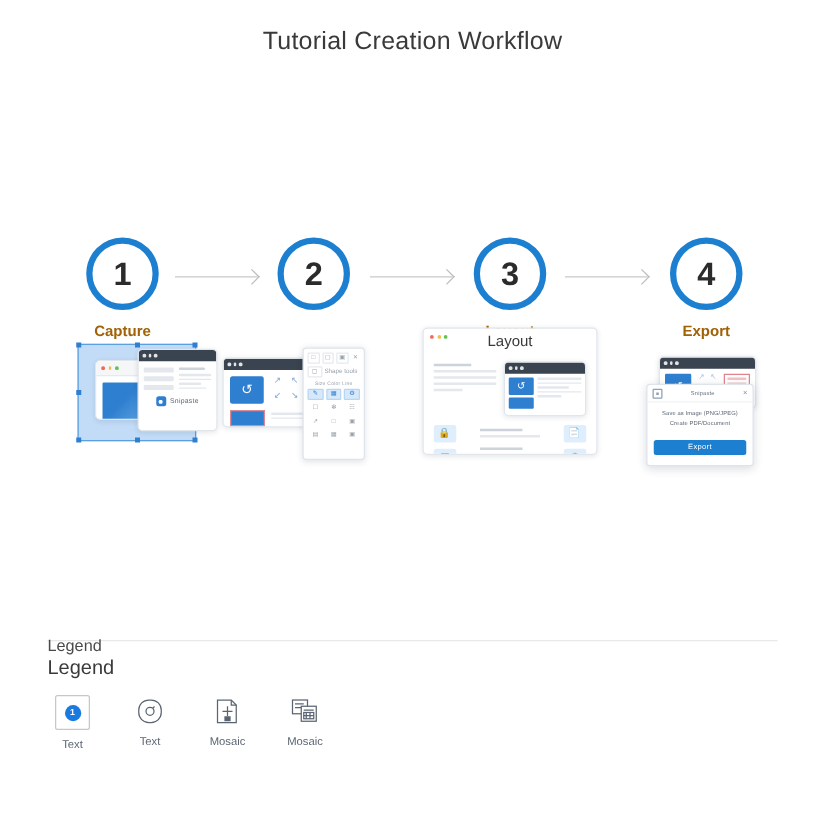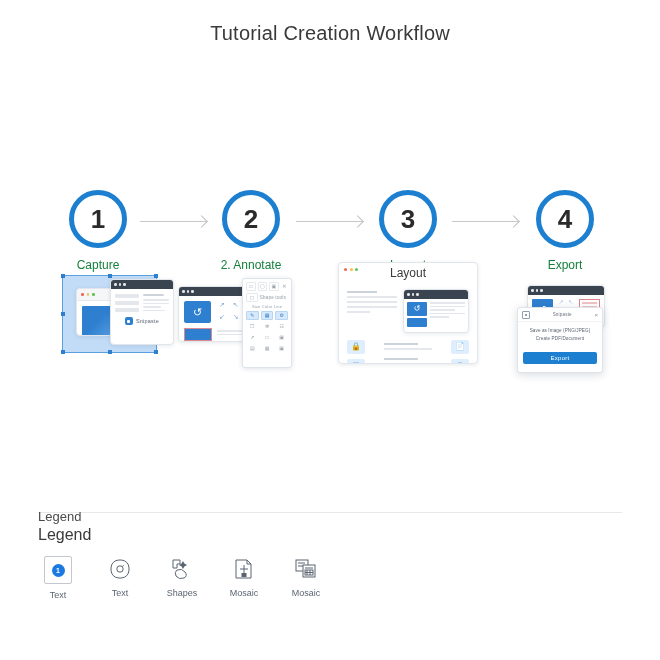--- a/index.html
+++ b/index.html
@@ -59,22 +59,22 @@
     align-items: center;
     justify-content: center;
     font-size: 26px;
     font-weight: 700;
     color: #2b2b2b;
     background: #ffffff;
   }
   .step-label {
     margin-top: 10px;
     font-size: 12px;
-    color: #15803d;
-    font-weight: 400;
+    color: #a16207;
+    font-weight: 700;
   }
 
   
   .arrow {
     position: absolute;
     top: 26px;
     height: 12px;
   }
   .arrow .line {
     position: absolute;
@@ -369,21 +369,20 @@
               </span>
             <span class="cap-brand-text">Snipaste</span>
           </div>
         </div>
       </div>
     </div>
   </div>
 
   <div class="step step-2">
     <div class="circle">2</div>
-    <div class="step-label">2. Annotate</div>
 
     <div class="ann-wrap">
       <div class="mini-window ann-window">
         <div class="titlebar-dark">
           <span class="dot"></span>
           <span class="dot"></span>
           <span class="dot"></span>
         </div>
         <div class="ann-body">
           <div class="ann-thumb">
@@ -573,30 +572,20 @@
       <div class="legend-icon">
         <svg width="22" height="22" viewBox="0 0 22 22">
           <rect x="2" y="2" width="18" height="18" rx="8" fill="none" stroke="#5b6572" stroke-width="1"></rect>
           <circle cx="11" cy="11" r="3.2" fill="none" stroke="#5b6572" stroke-width="1"></circle>
           <line x1="13.2" y1="8.6" x2="14.6" y2="7.2" stroke="#5b6572" stroke-width="1"></line>
         </svg>
       </div>
       <div class="legend-label">Text</div>
     </div>
 
-    <div class="legend-item">
-      <div class="legend-icon">
-        <svg width="24" height="24" viewBox="0 0 24 24">
-          <path d="M3 3 h7 v4 h-3 v4 h-4 z" fill="none" stroke="#5b6572" stroke-width="1"></path>
-          <path d="M13 4 l1.4 2.6 L17 8 l-2.6 1.4 L13 12 l-1.4-2.6 L9 8 l2.6-1.4 z" fill="#5b6572"></path>
-          <path d="M7 13 q5 -2 8 2 q3 4 -1 6 q-5 2 -8 -2 q-2 -4 1 -6 z" fill="none" stroke="#5b6572" stroke-width="1"></path>
-        </svg>
-      </div>
-      <div class="legend-label">Shapes</div>
-    </div>
 
     <div class="legend-item">
       <div class="legend-icon">
         <svg width="22" height="22" viewBox="0 0 22 22">
           <path d="M3 2 h11 l4 4 v14 h-15 z" fill="none" stroke="#5b6572" stroke-width="1"></path>
           <path d="M14 2 v4 h4" fill="none" stroke="#5b6572" stroke-width="1"></path>
           <line x1="11" y1="7" x2="11" y2="15" stroke="#5b6572" stroke-width="1"></line>
           <line x1="7" y1="11" x2="15" y2="11" stroke="#5b6572" stroke-width="1"></line>
           <rect x="8.5" y="15" width="5" height="4" fill="#5b6572"></rect>
         </svg>

